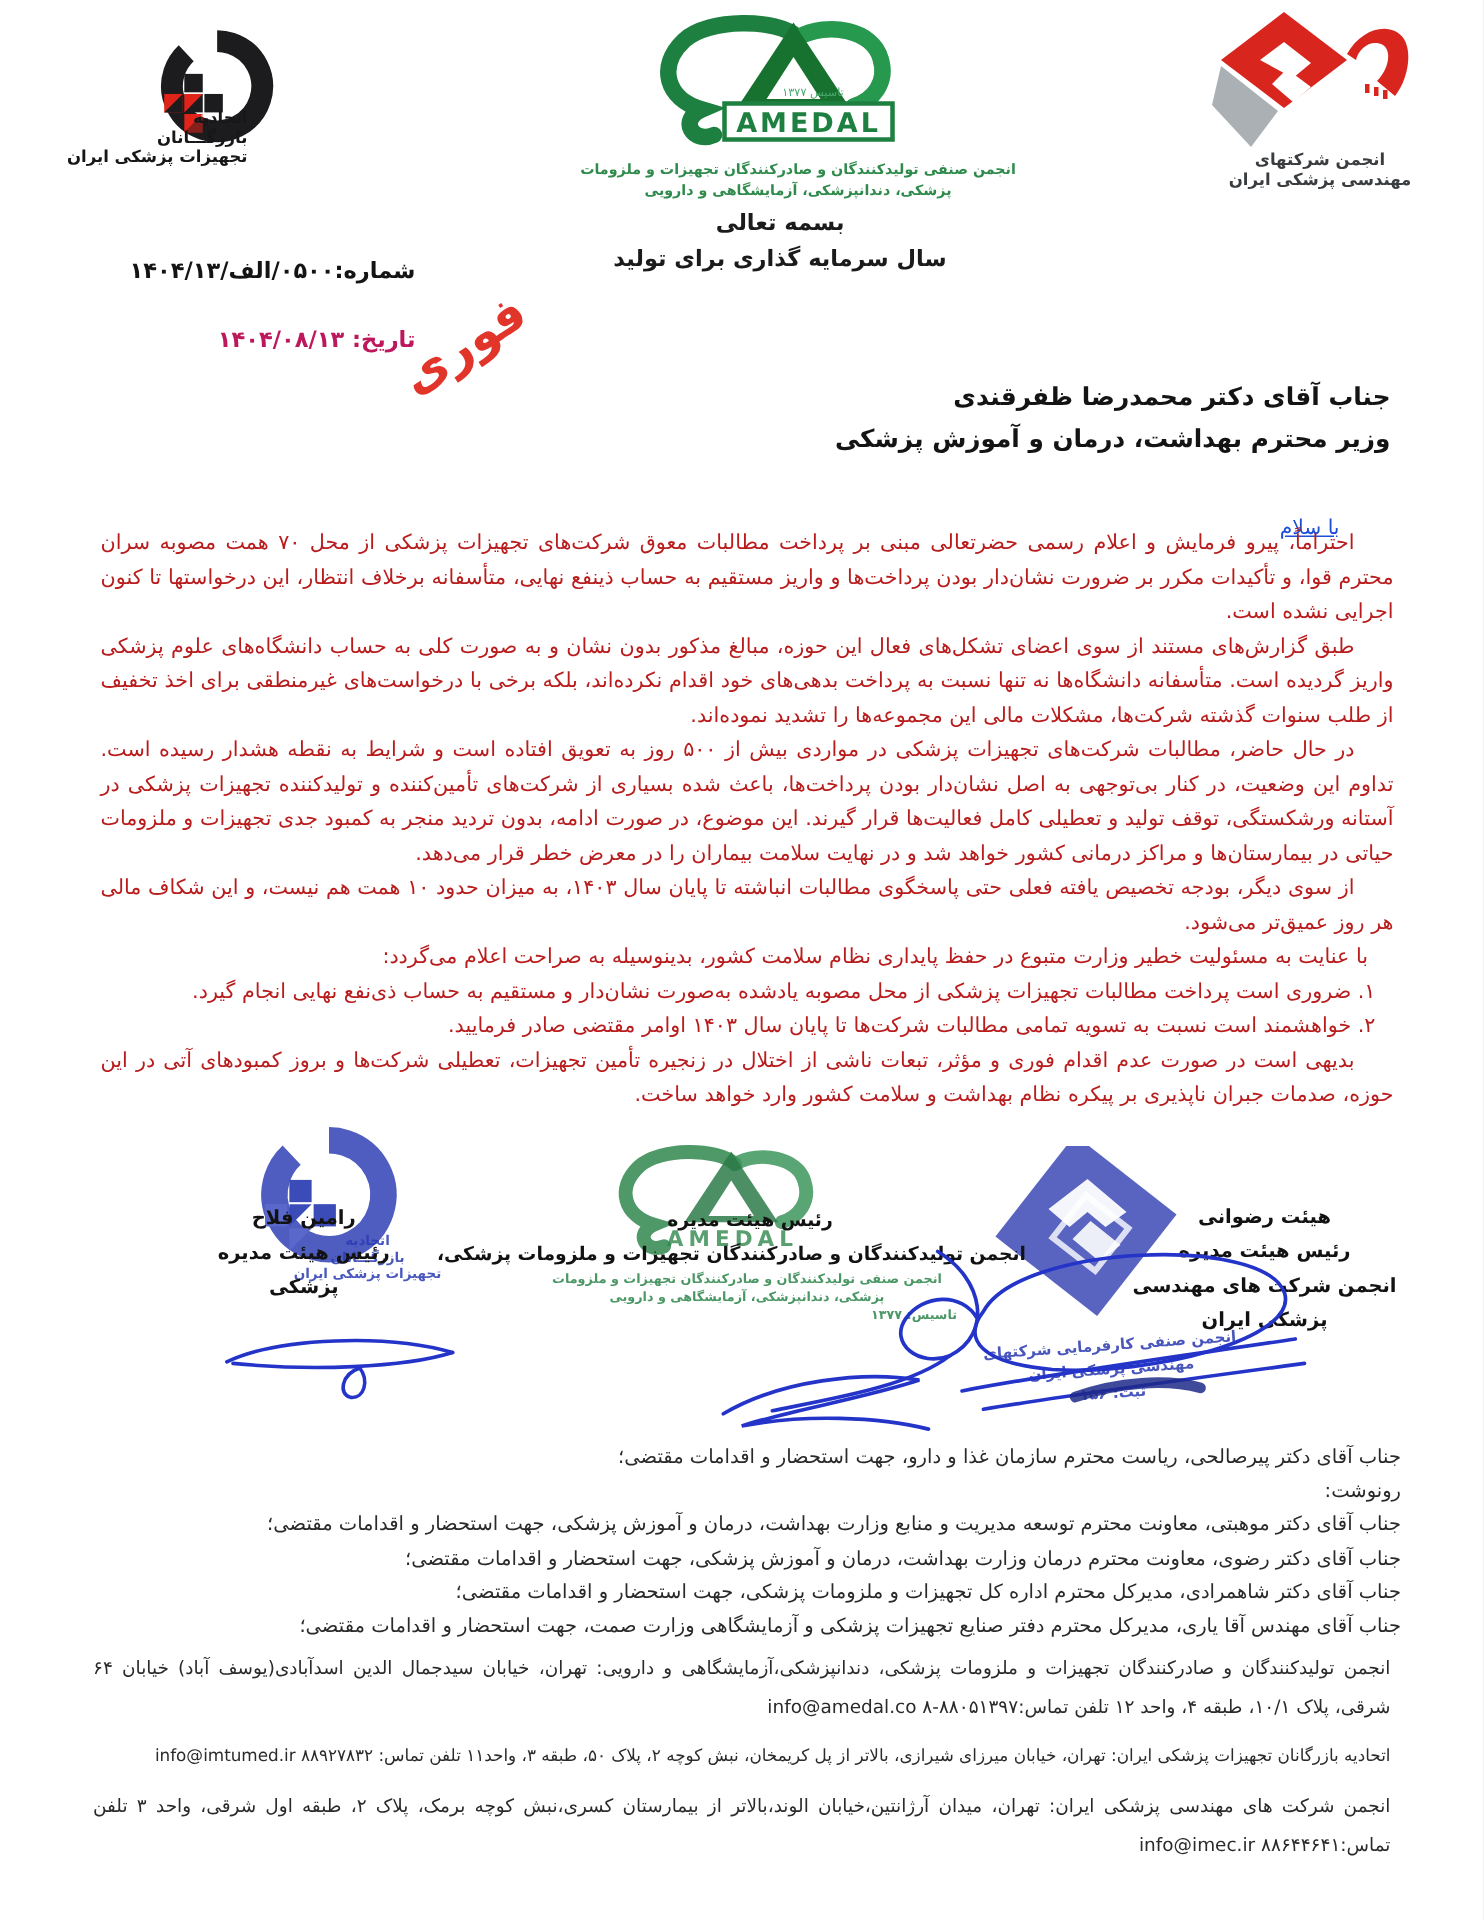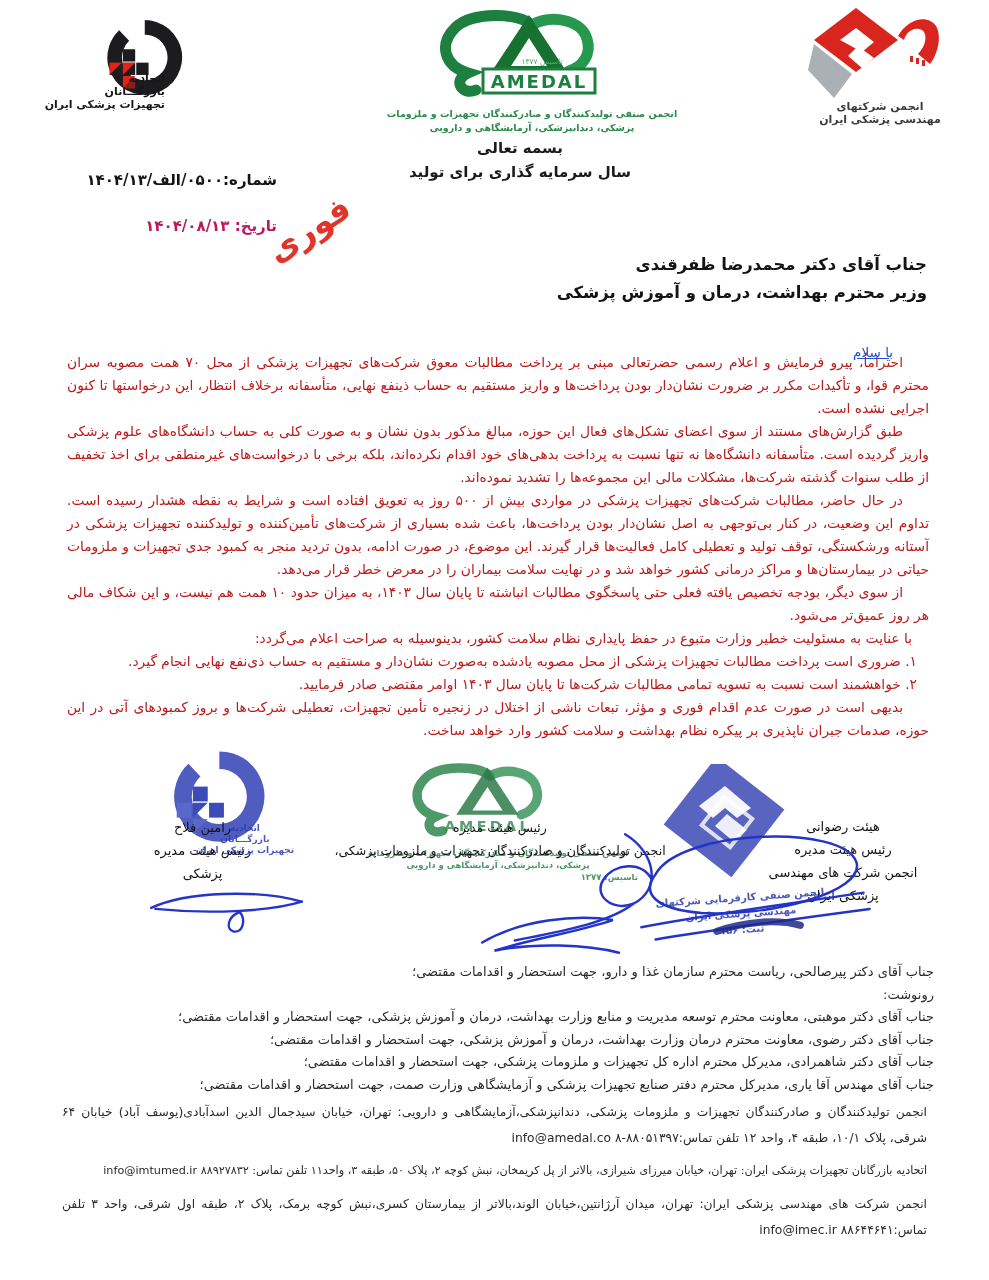--- a/index.html
+++ b/index.html
@@ -35,22 +35,22 @@
   .body-text p{margin:0; text-indent:26px;}
   .body-text p.intro{text-indent:17px;}
   .body-text p.demand{text-indent:12px;}
   
   .stamp{position:absolute;}
   #stamp1{left:85px;  top:743px; width:300px; height:220px;}
   #stamp2{left:328px; top:743px; width:344px; height:224px;}
   #stamp3{left:623px; top:748px; width:345px; height:218px;}
   .seal-svg{position:absolute; z-index:1; opacity:.92;}
   .seal-text{position:absolute; z-index:1; text-align:center; font-weight:bold;}
-  .stamp-caption{position:absolute; z-index:2; text-align:center; font-weight:normal;
-    color:#121212; font-size:13px; line-height:23px;margin-top:15px;}
+  .stamp-caption{position:absolute; z-index:2; text-align:center; font-weight:bold;
+    color:#121212; font-size:13px; line-height:23px;}
   .stamp-caption .org-line{white-space:nowrap;}
   .signature-svg{position:absolute; z-index:3;}
   
   .cc{position:absolute; right:55px; top:961px; width:880px; text-align:right;
     font-size:13px; line-height:22.5px; color:#2a2a2a;}
   .footer{position:absolute; right:62px; top:1099px; width:865px; color:#2a2a2a;}
   .footer .f-just{font-size:12.3px; line-height:26px; text-align:justify; margin:0 0 7px 0;}
   .footer .f-line{font-size:11.2px; line-height:26px; white-space:nowrap; margin:0 0 7px 0;}
 </style>
 </head>

